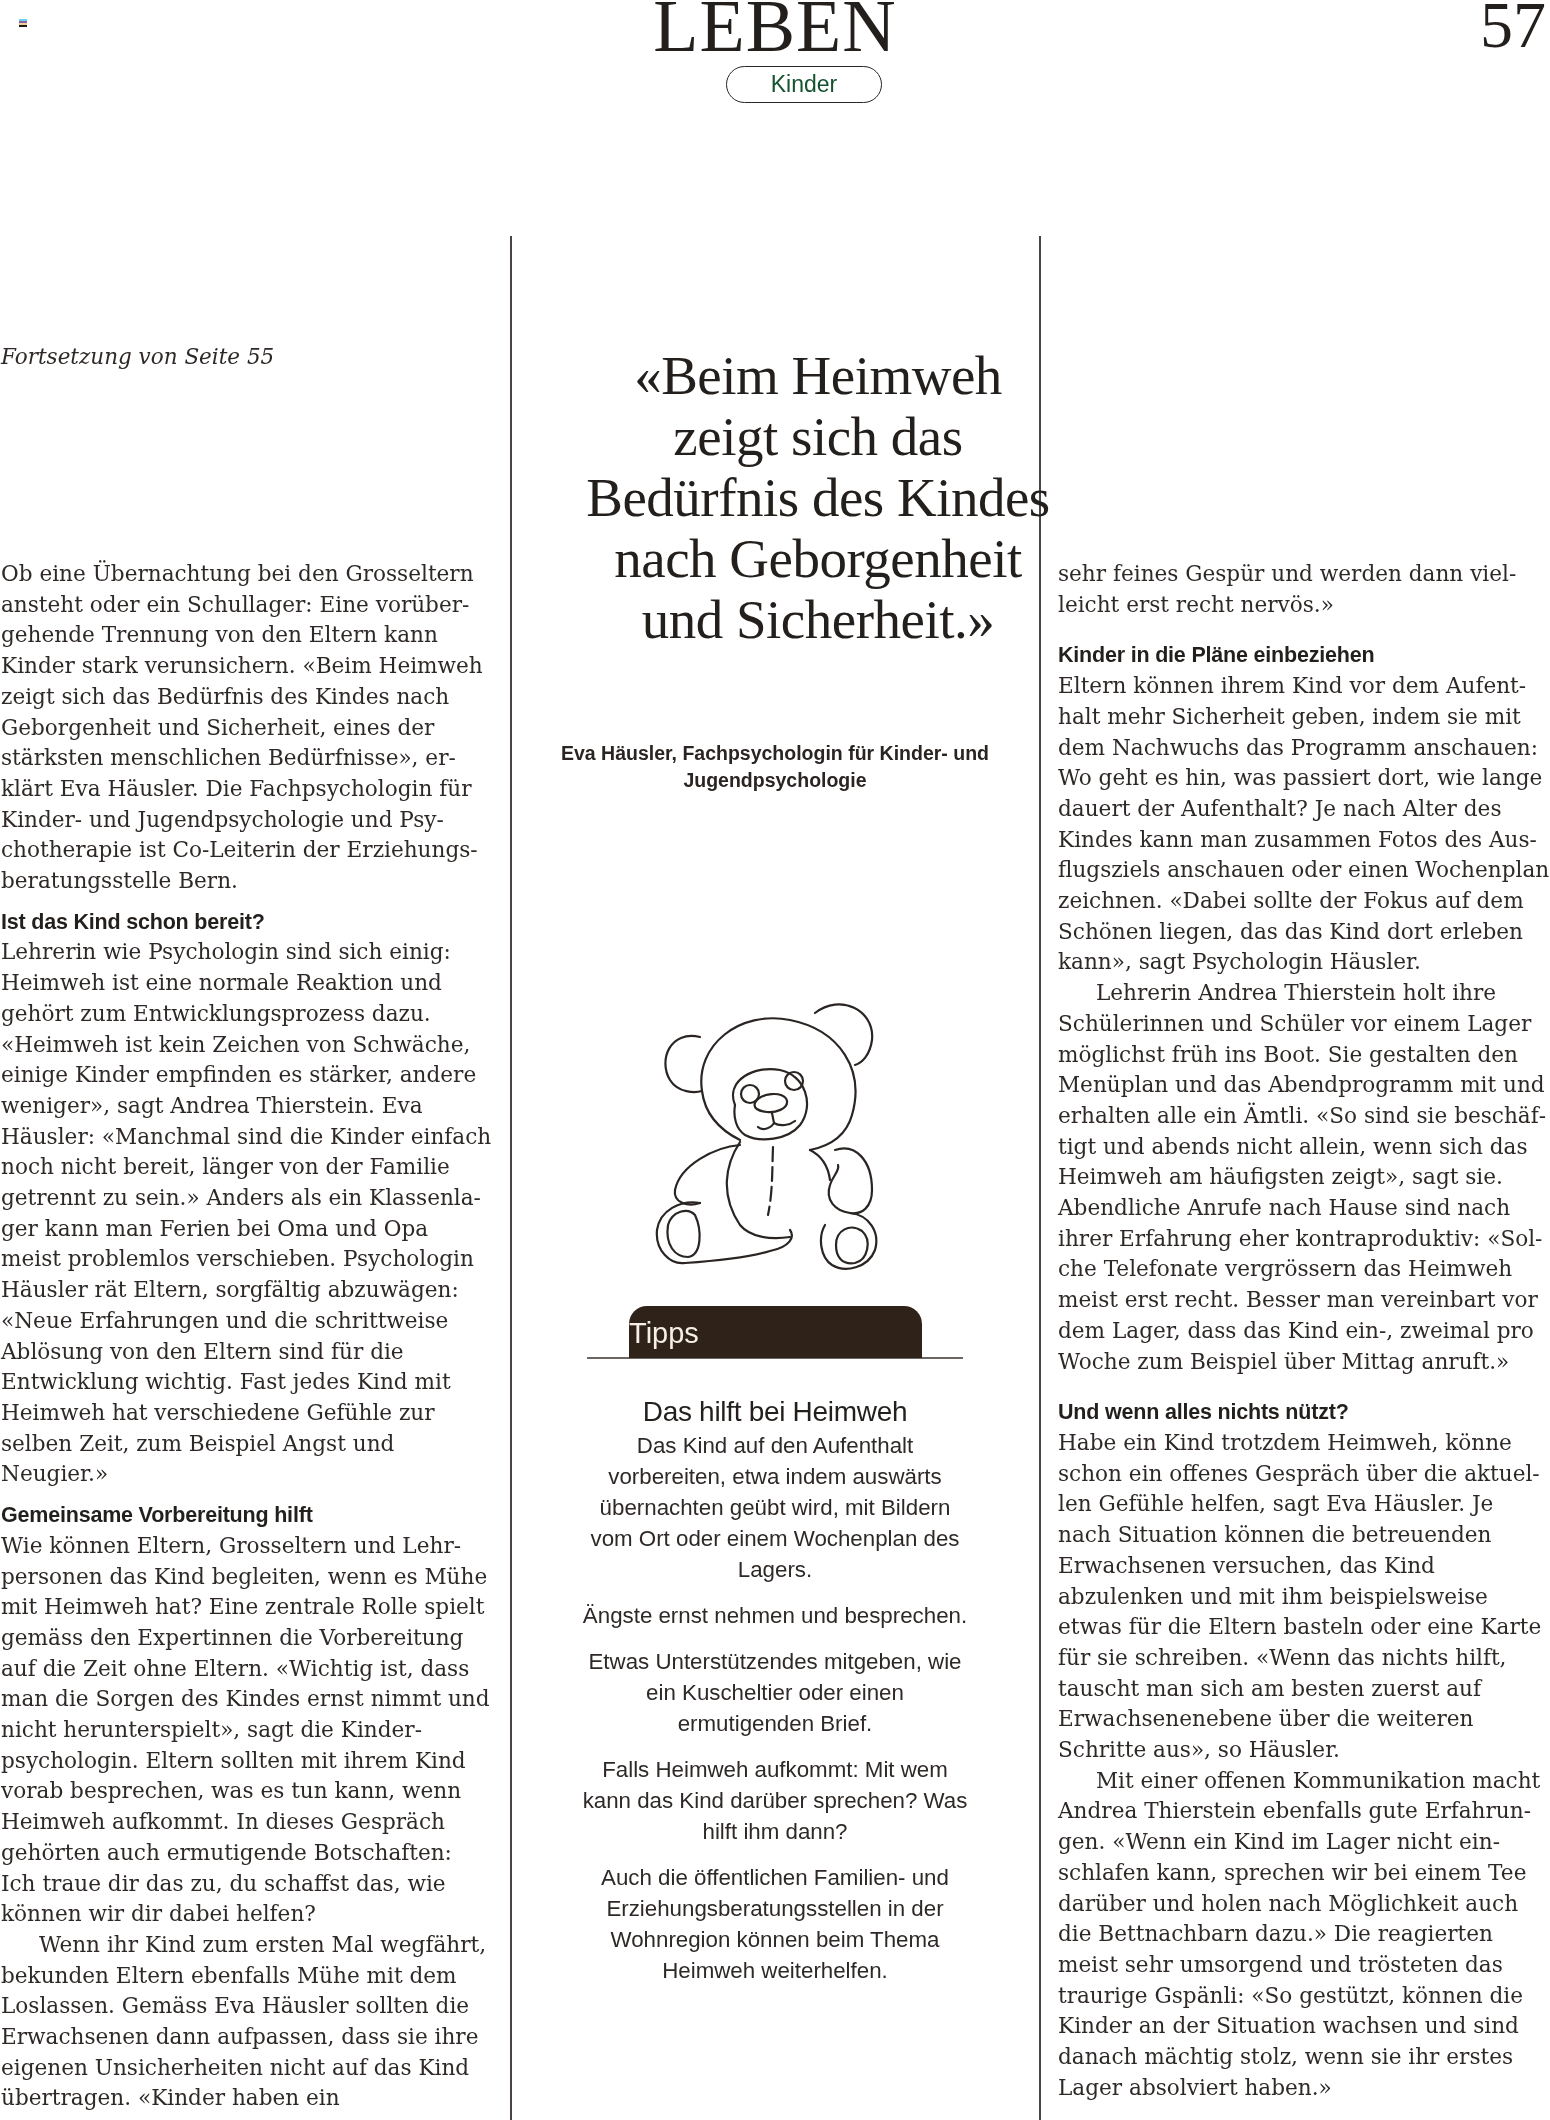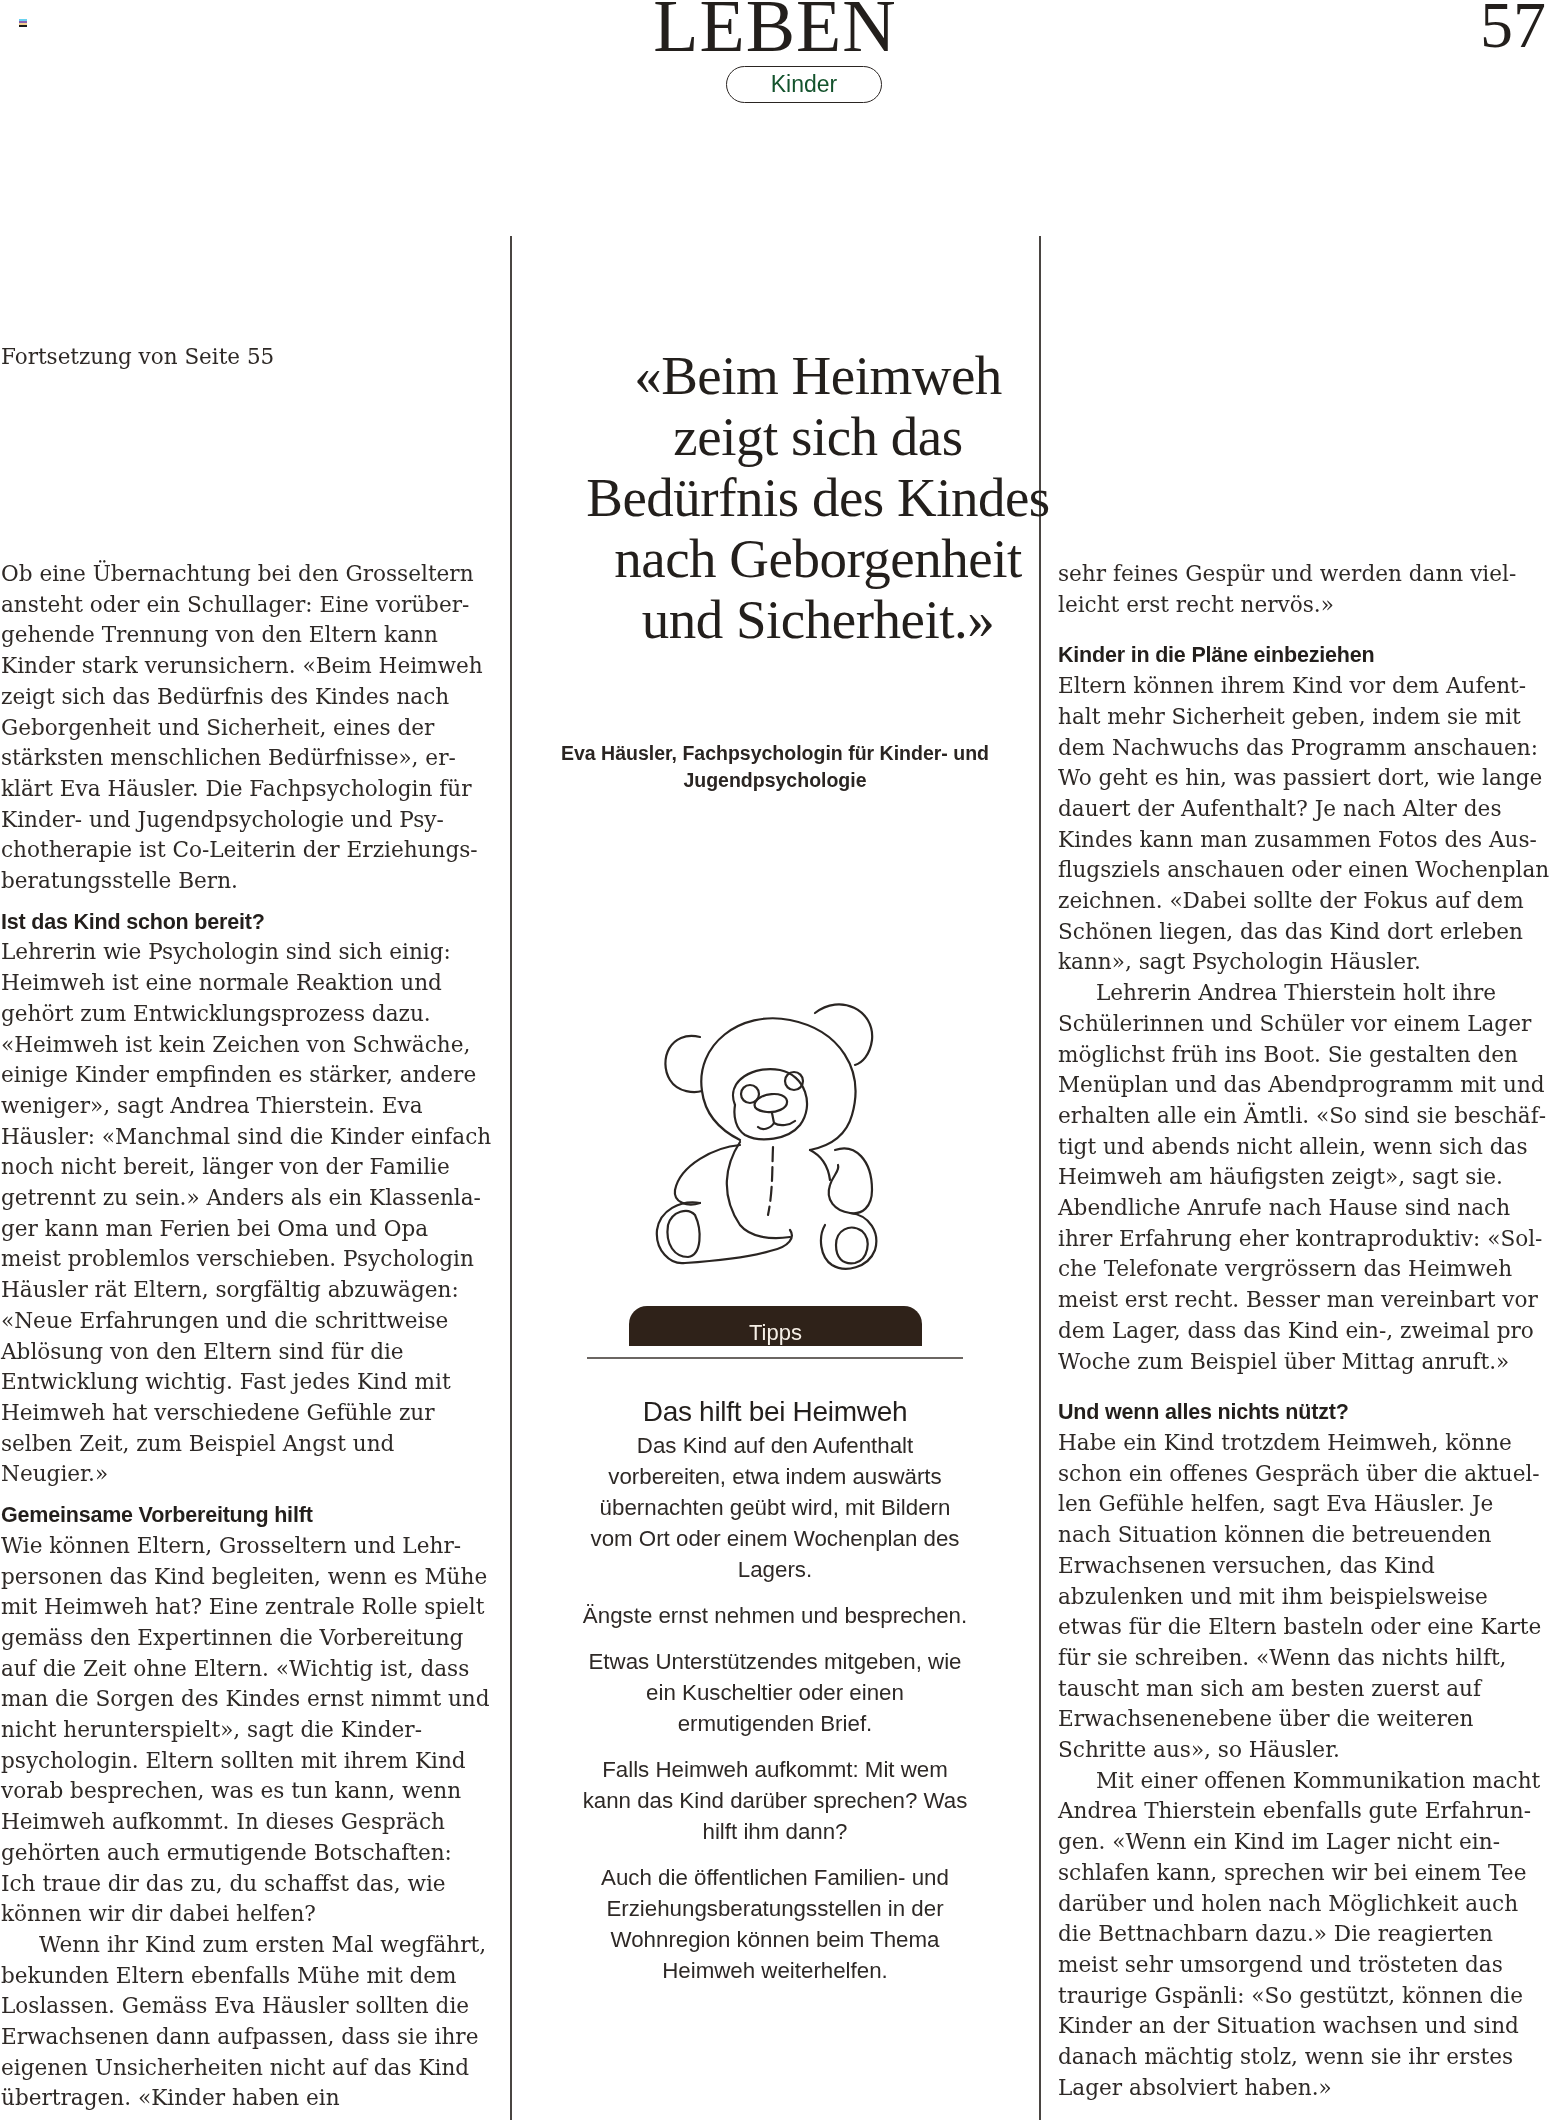--- a/index.html
+++ b/index.html
@@ -18,33 +18,33 @@
             font-size:23px; line-height:34px; color:#14532d; }
   .pagenum { position:absolute; right:4px; top:-10px; font-size:66px; line-height:70px; color:#231f1c; }
 
   .vrule { position:absolute; top:236px; height:1884px; width:2px; background:#4a4542; }
 
   .col { position:absolute; font-size:21.6px; line-height:30.7px; color:#2e2926; }
   .col p { margin:0; }
   .col .indent { text-indent:38px; }
   .col h3 { margin:0; font-family:"Liberation Sans","DejaVu Sans",sans-serif; font-weight:bold;
             font-size:21.5px; line-height:30.7px; color:#231f1c; letter-spacing:-0.2px; }
-  .kicker { position:absolute; left:1px; top:344px; font-size:21.5px; color:#2e2926; }
+  .kicker { position:absolute; left:1px; top:344px; font-style:italic; font-size:21.5px; color:#2e2926; }
 
   .quote { position:absolute; left:540px; width:470px; top:345px; text-align:center;
            font-size:55px; line-height:61px; color:#231f1c; letter-spacing:-0.5px;margin-left:43px; }
   .quote-src { position:absolute; left:540px; width:470px; top:740px; text-align:center;
                font-size:19.5px; line-height:27px; font-weight:bold; color:#2a2522; }
 
   .bear { position:absolute; left:640px; top:975px; width:270px; width:270px; height:300px; }
 
   .tipps-line { position:absolute; left:587px; width:376px; top:1357px; height:2px; background:#6b6662; }
-  .tipps-tab { position:absolute; left:629px; top:1306px; width:293px; height:40px; background:#2f2219;
-               border-radius:18px 18px 0 0; color:#f6efe6; text-align:center;
-               font-size:22px; line-height:54px; }
+  .tipps-tab { position:absolute; left:629px; top:1306px; width:293px; height:52px; background:#2f2219;
+               border-radius:18px 18px 0 0; color:#f6efe6; text-align:left;
+               font-size:29px; line-height:54px; }
   .tipps-box { position:absolute; left:580px; width:390px; top:1394px; text-align:center; color:#2e2926; }
   .tipps-box h4 { margin:0 0 0 0; font-size:28px; line-height:36px; font-weight:normal; color:#231f1c; letter-spacing:-0.3px; }
   .tipps-box p { margin:0 0 15px 0; font-size:22.3px; line-height:31px; }
 </style>
 </head>
 <body>
 
 <div class="colorbar">
   <span style="background:#6ad3f0"></span>
   <span style="background:#8a62b0"></span>

